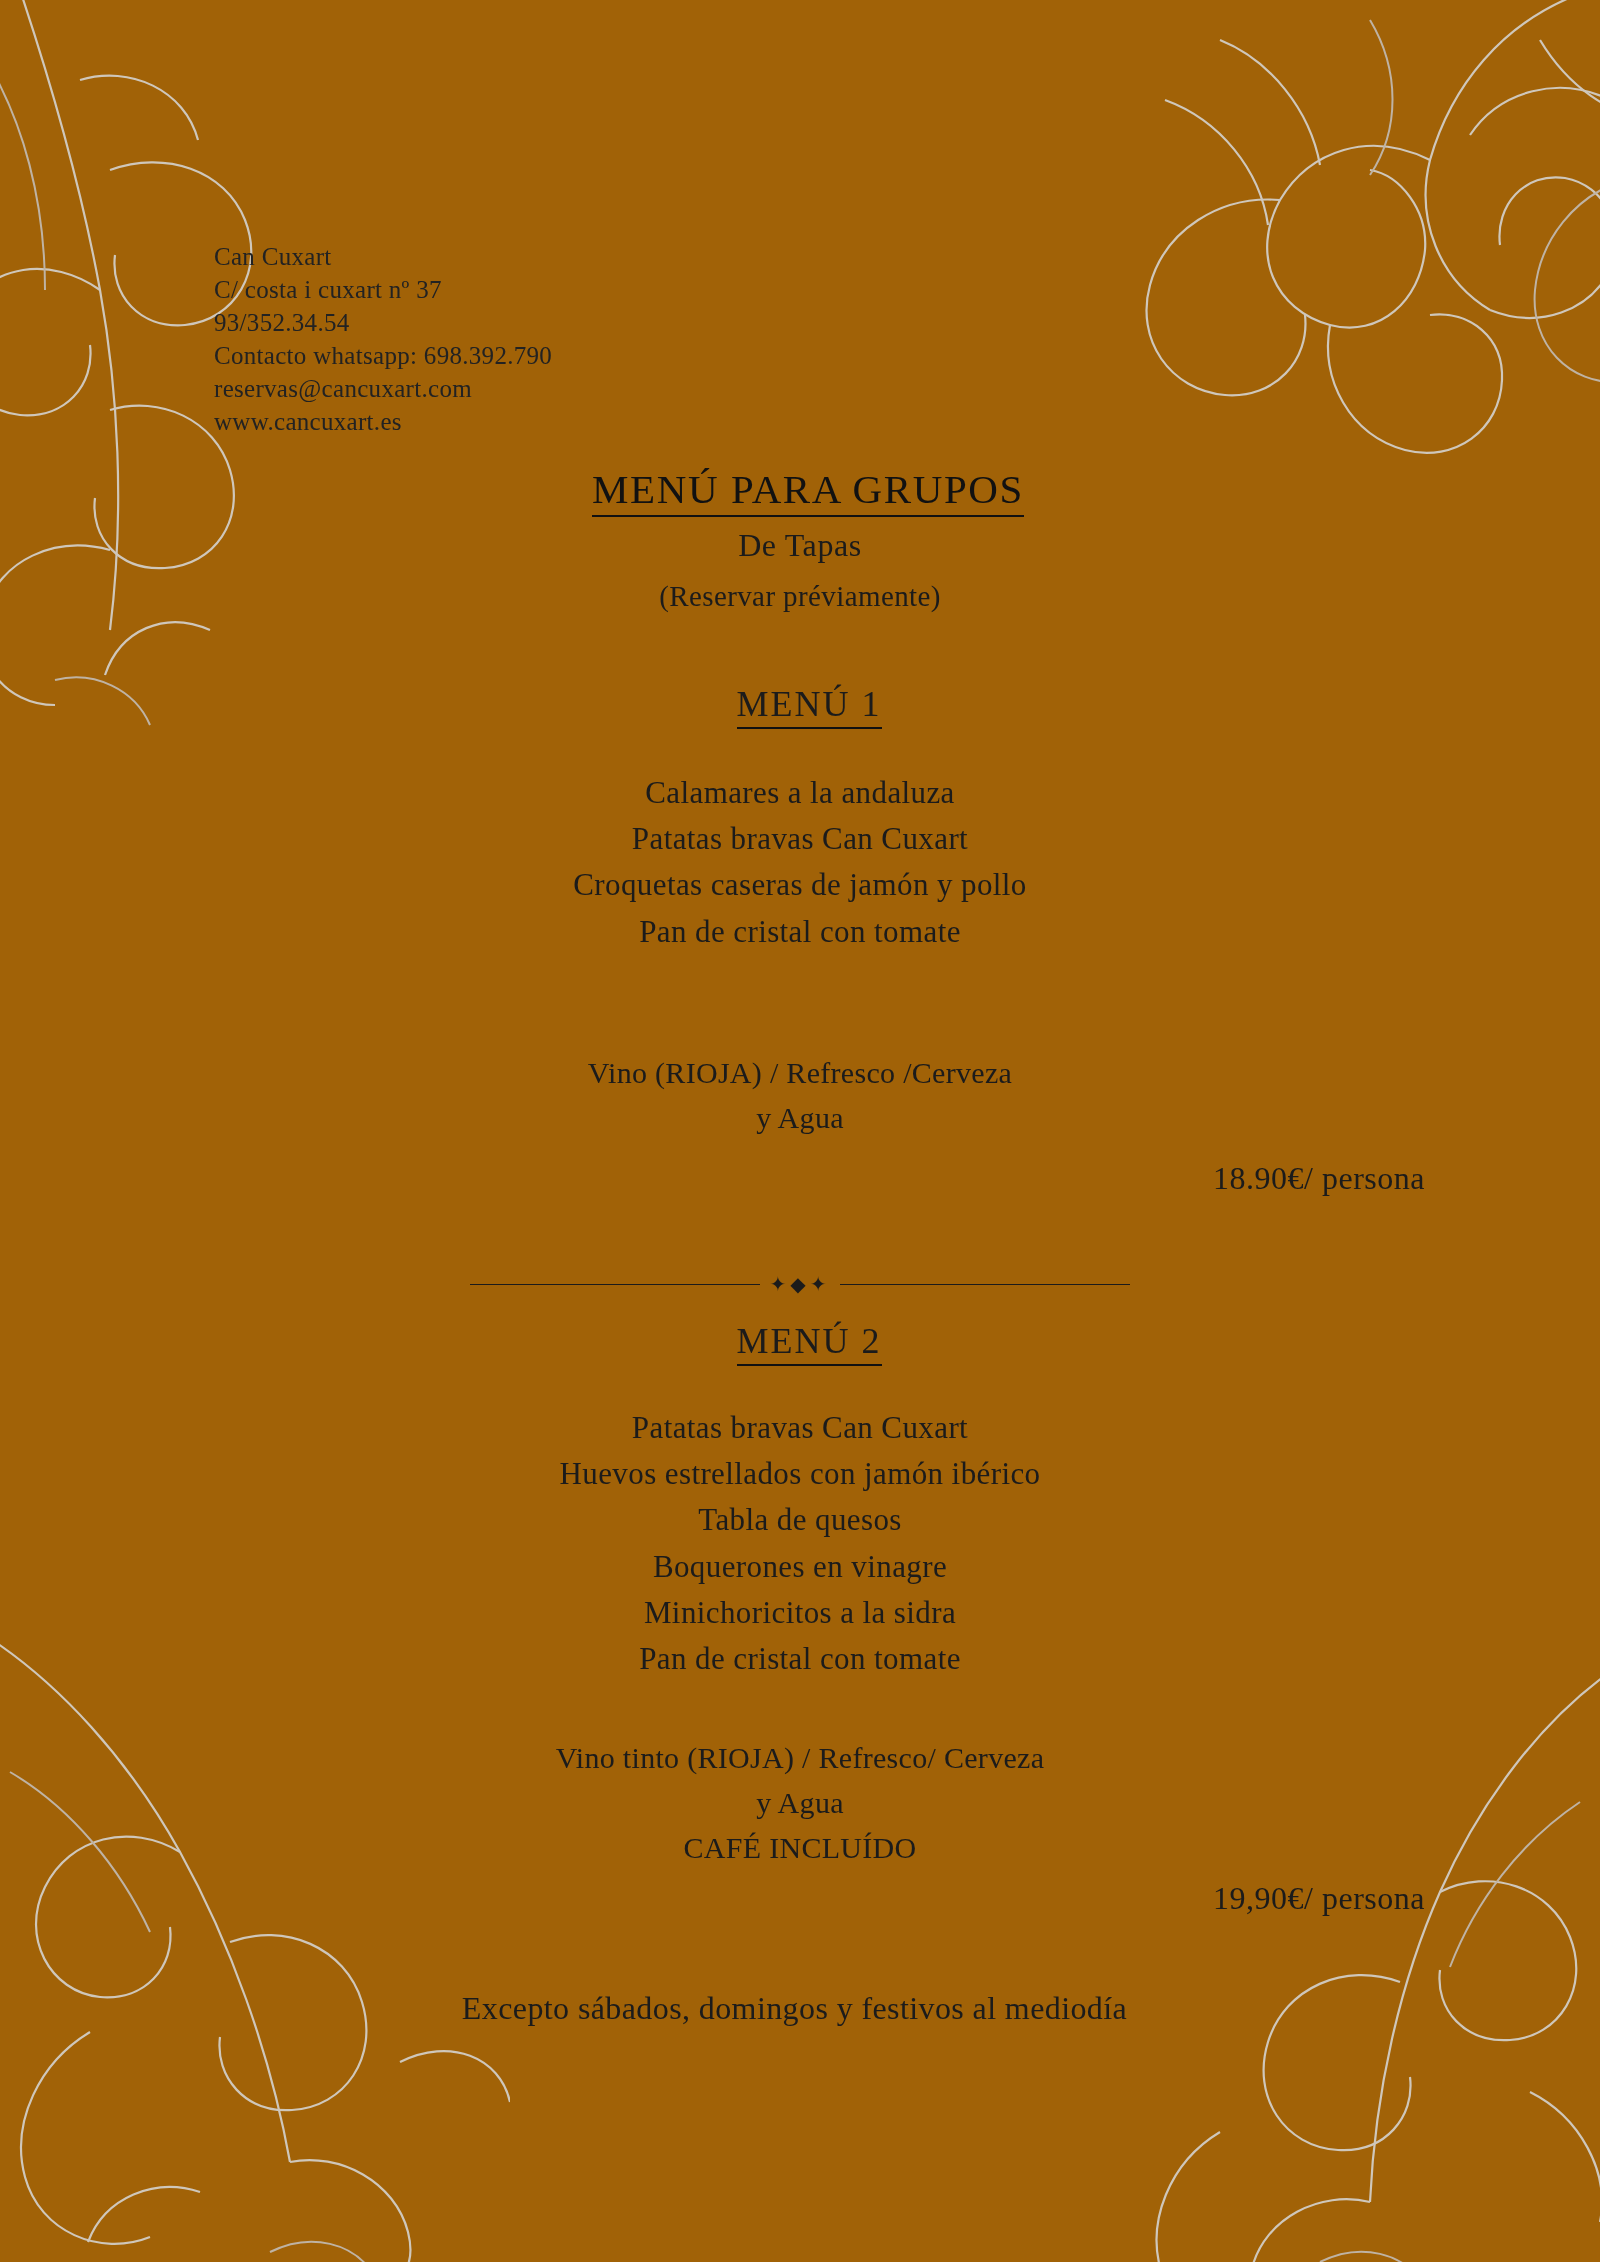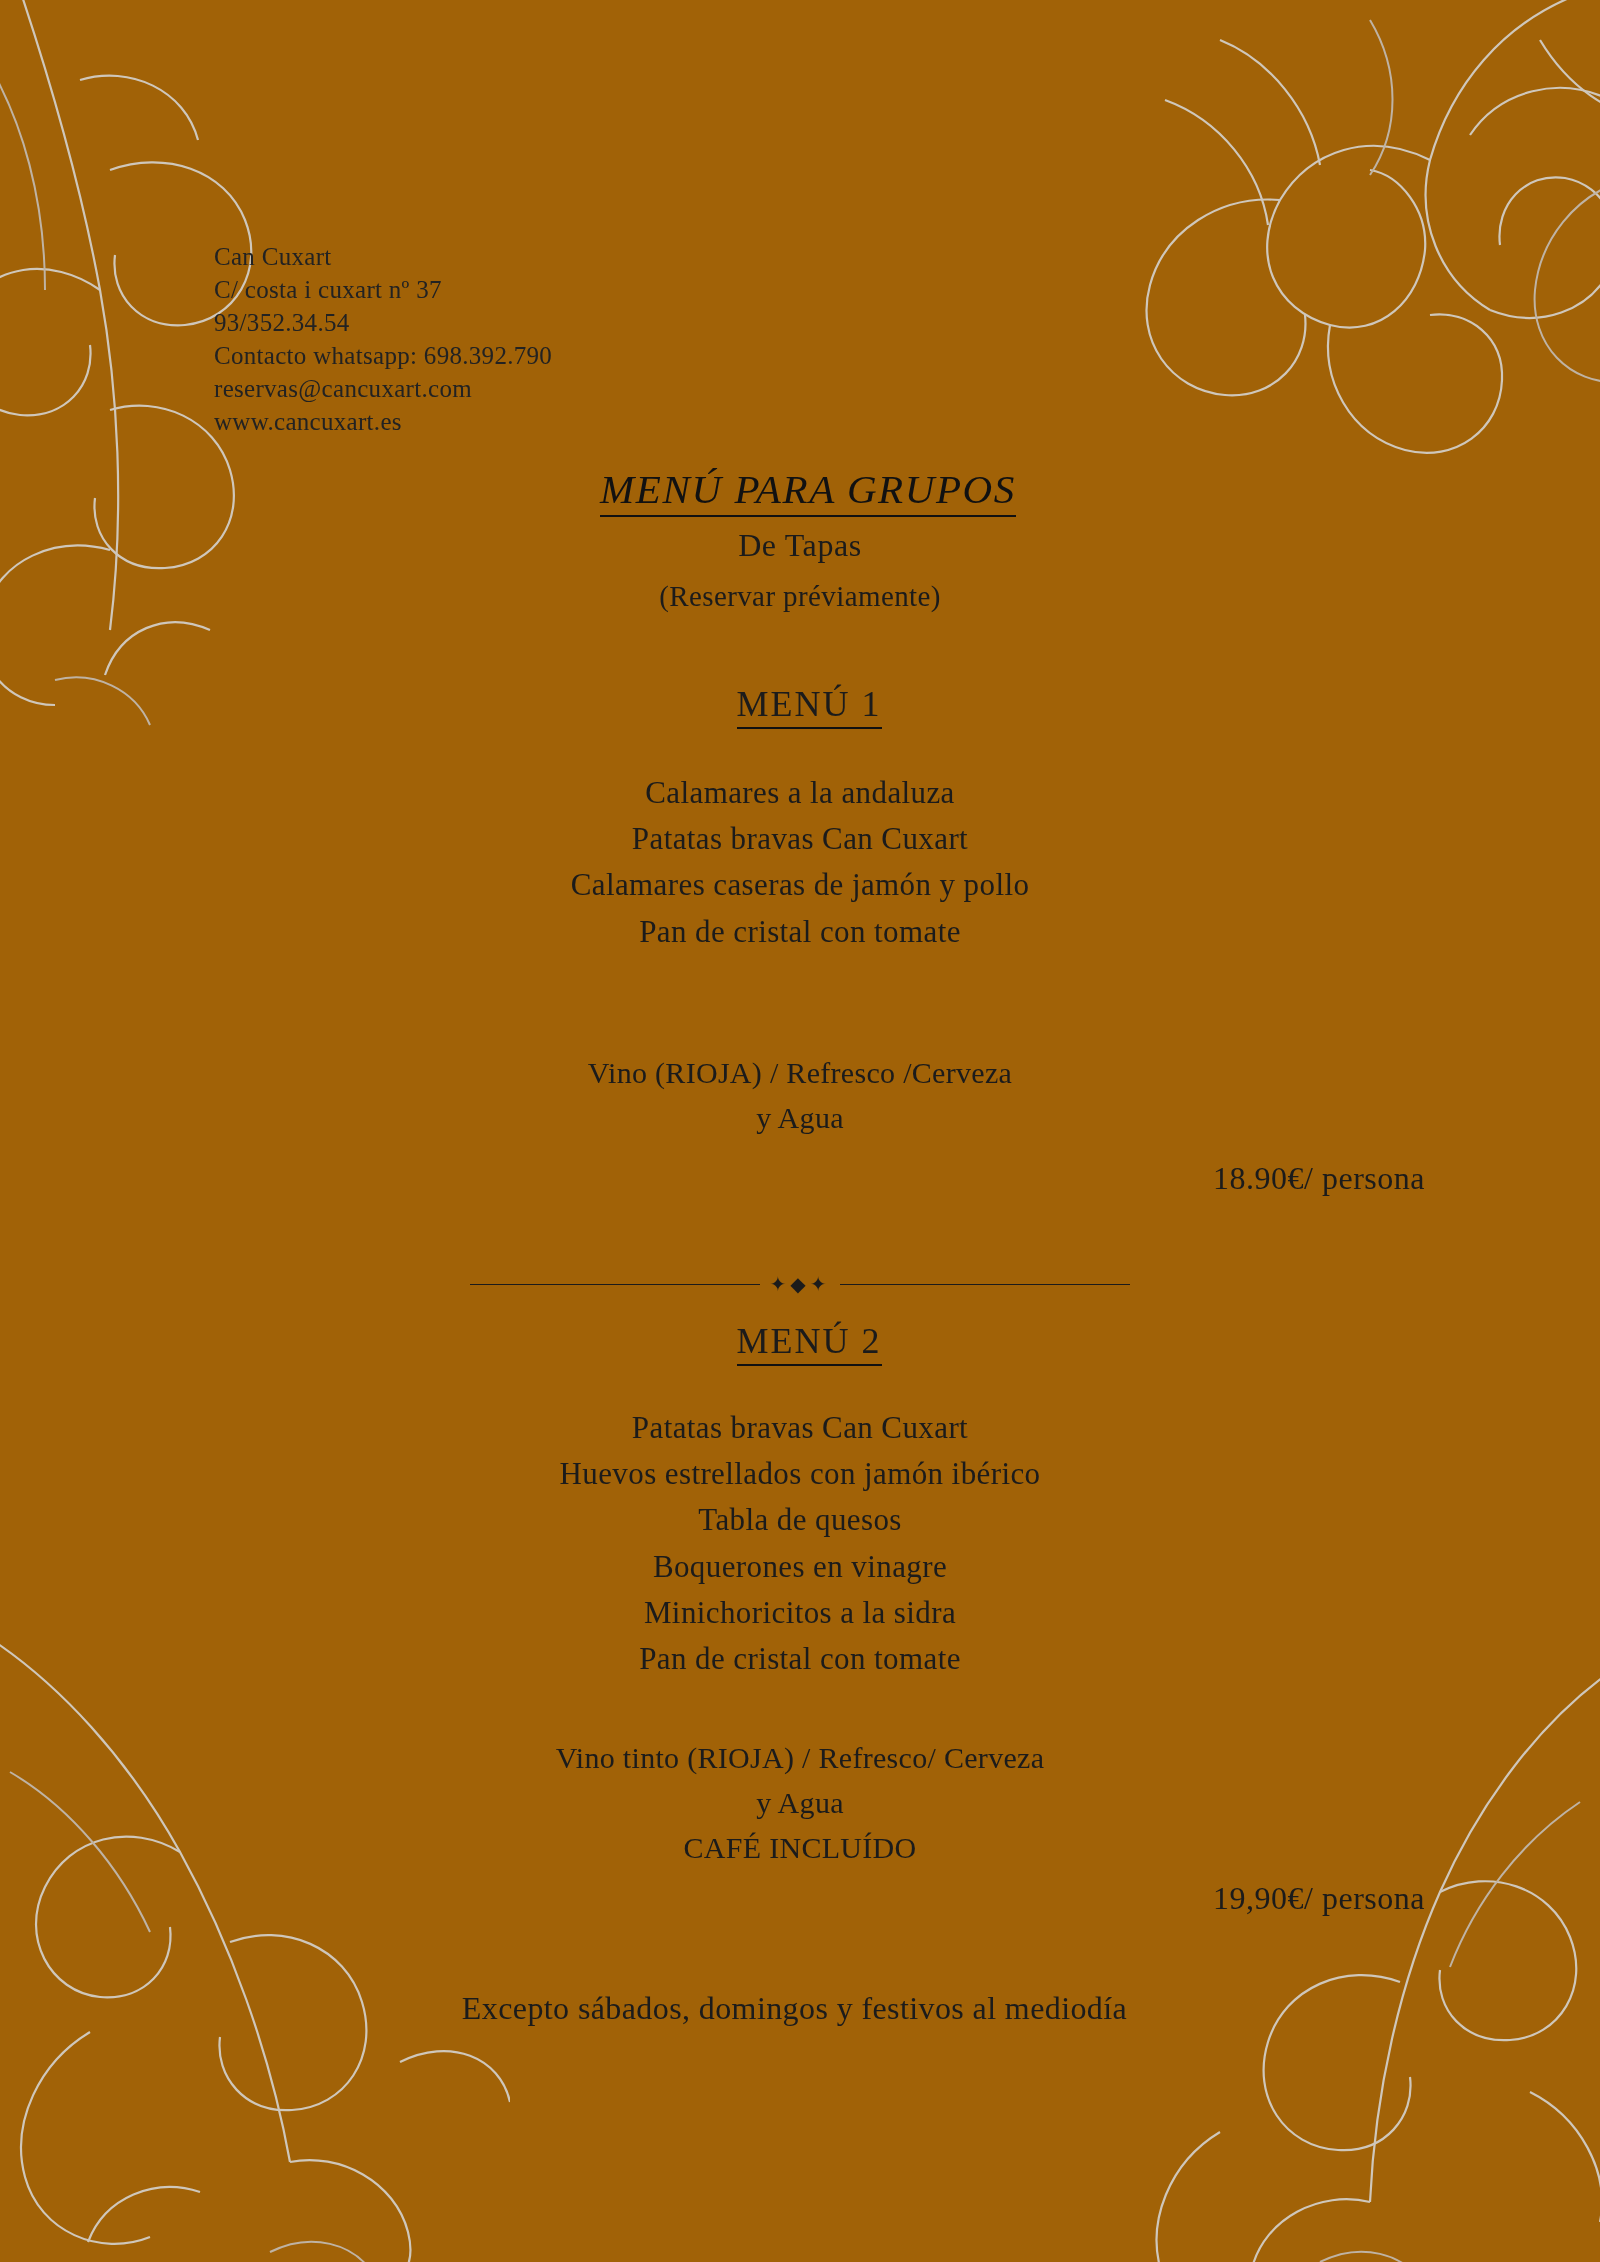--- a/index.html
+++ b/index.html
@@ -40,21 +40,20 @@
   .contact div { white-space: nowrap; }
 
   .title-main {
     position: absolute;
     left: 16px; right: 0;
     top: 465px;
     text-align: center;
     font-size: 41px;
     letter-spacing: 1.6px;
     color: #111;
-    font-style: italic;
   }
   .title-main span {
     border-bottom: 2px solid #111;
     padding-bottom: 3px;
   }
   .subtitle1 {
     position: absolute;
     left: 0; right: 0;
     top: 527px;
     text-align: center;
@@ -243,21 +242,21 @@
     </div>
     <div class="subtitle1">De Tapas</div>
     <div class="subtitle2">(Reservar préviamente)</div>
 
     <div class="menu-heading" id="menu1-heading">
       <span>MENÚ 1</span>
     </div>
     <div class="dish-list" id="menu1-dishes">
       <div>Calamares a la andaluza</div>
       <div>Patatas bravas Can Cuxart</div>
-      <div>Calamares caseras de jamón y pollo</div>
+      <div>Croquetas caseras de jamón y pollo</div>
       <div>Pan de cristal con tomate</div>
     </div>
     <div class="drinks" id="menu1-drinks">
       <div>Vino (RIOJA) / Refresco /Cerveza</div>
       <div>y Agua</div>
     </div>
     <div class="price" id="menu1-price">18.90€/ persona</div>
 
     <div class="divider">
       <div class="rule"></div>

